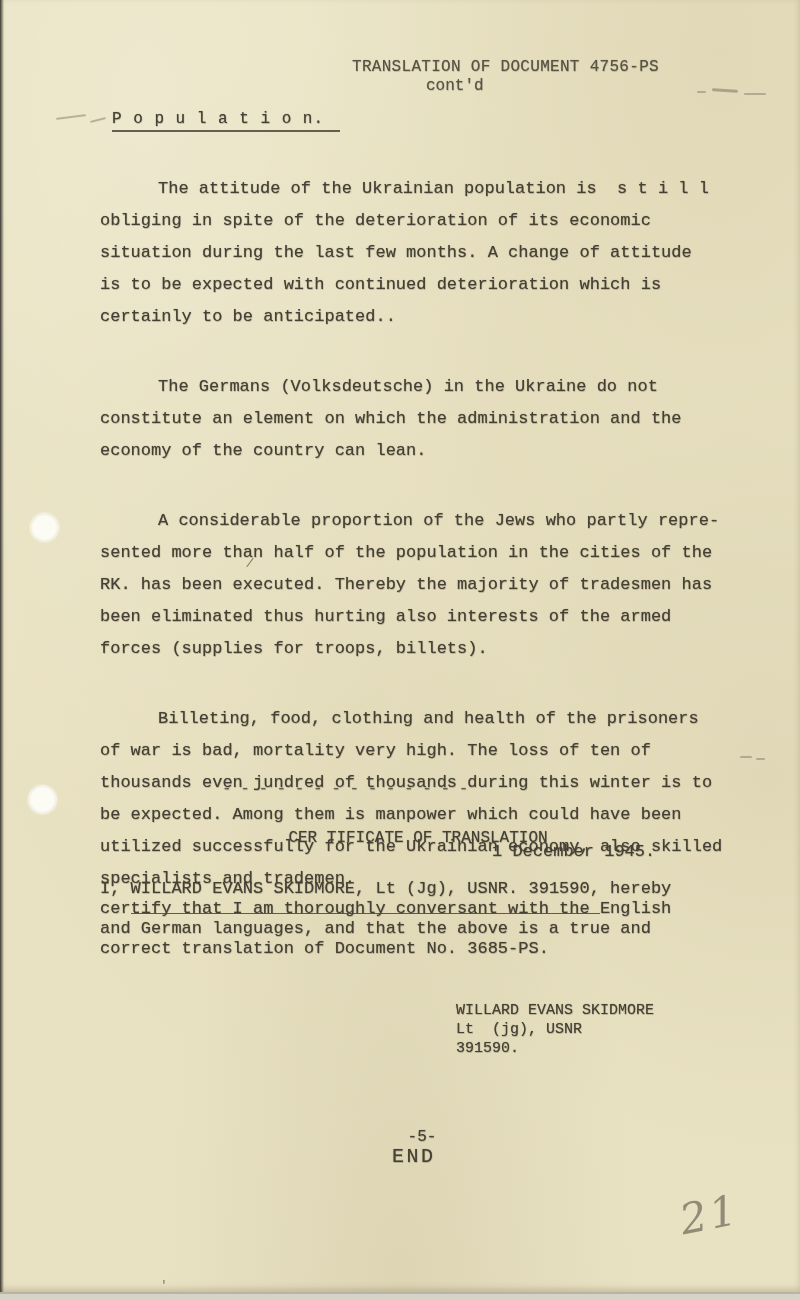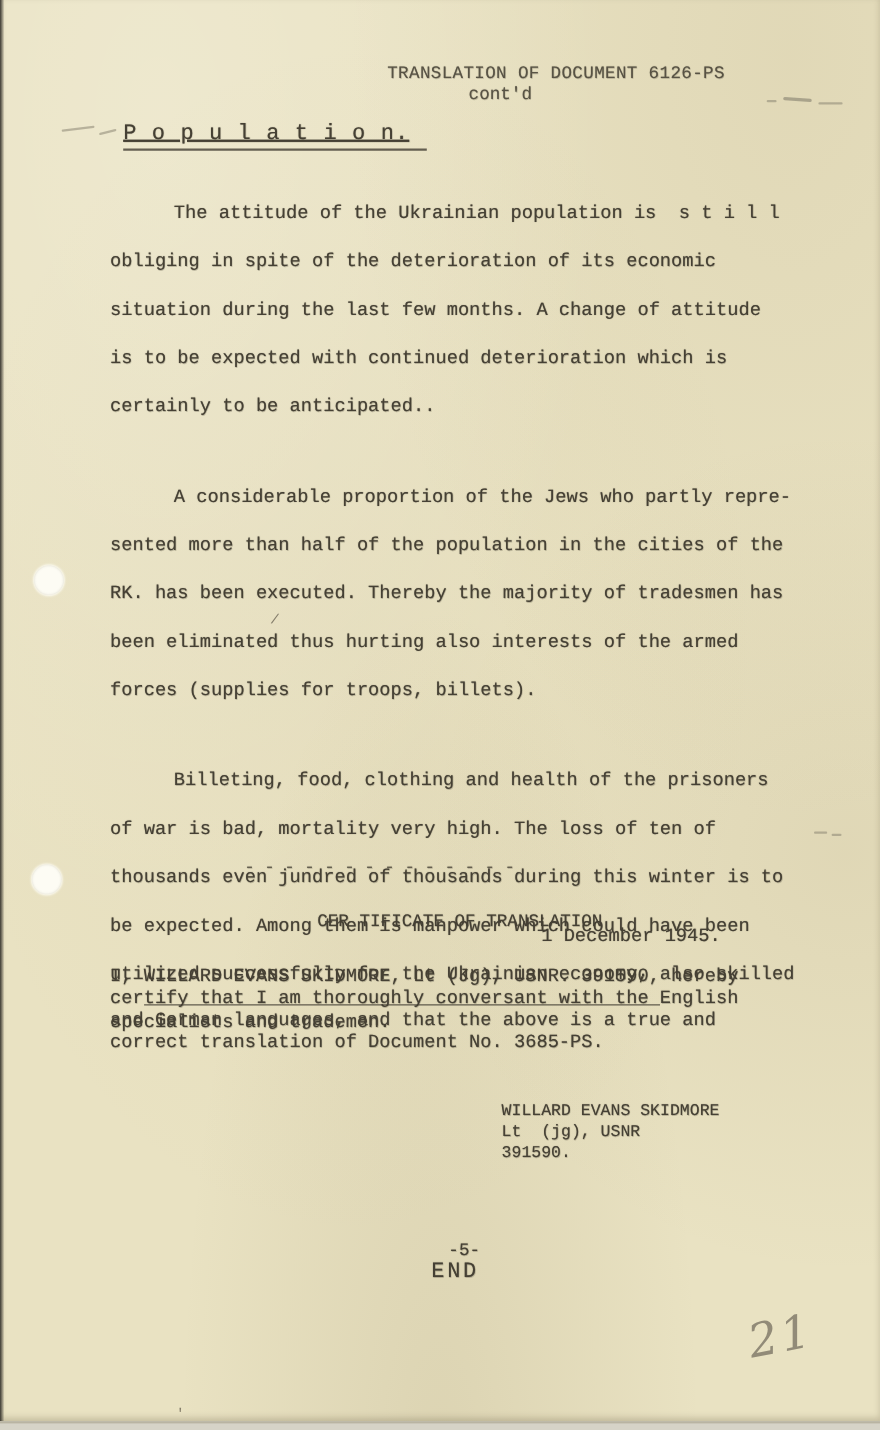--- a/index.html
+++ b/index.html
@@ -19,27 +19,26 @@
       radial-gradient(ellipse at 40% 45%, rgba(160,140,95,0.06), rgba(160,140,95,0) 55%);
     box-shadow:inset 0 -3px 6px rgba(90,80,55,0.25);
   }
   .tw{
     position:absolute;color:#454034;white-space:pre-wrap;
     text-shadow:0 0 1px rgba(69,64,52,0.55), 0.5px 0.5px 0 rgba(69,64,52,0.22);
   }
   .hdr1{left:352px;top:58px;font-size:16px;letter-spacing:0.3px;opacity:.88;white-space:nowrap;}
   .hdr2{left:426px;top:77px;font-size:16px;opacity:.88;white-space:nowrap;text-align:center;}
   .heading{
-    left:112px;top:110px;font-size:20px;letter-spacing:1px;white-space:nowrap;
+    left:112px;top:110px;font-size:16px;letter-spacing:1px;white-space:nowrap;
     border-bottom:2px solid rgba(62,57,47,0.78);
     padding:0 16px 2px 0;
-    text-decoration:underline;
   }
   .bodytext{left:100px;top:135px;width:640px;font-size:17px;}
-  .bodytext p{margin:0;line-height:44px;text-indent:58px;white-space:pre-wrap;}
+  .bodytext p{margin:0;line-height:32px;text-indent:58px;white-space:pre-wrap;}
   .sep{left:222px;top:780px;font-size:16px;letter-spacing:-0.5px;white-space:nowrap;opacity:.8;}
   .certtitle{left:218px;top:795px;width:400px;text-align:center;font-size:16px;line-height:17.5px;}
   .certdate{left:492px;top:842px;font-size:17px;white-space:nowrap;text-align:right;}
   .statement{left:100px;top:879px;width:596px;font-size:17px;line-height:20px;}
   .statement .uname{border-bottom:1.6px solid rgba(62,57,47,0.8);padding-bottom:15px;}
   .sig{left:456px;top:1001px;font-size:15px;line-height:19px;}
   .pagenum{left:386px;top:1128px;width:72px;text-align:center;font-size:16px;white-space:nowrap;}
   .endlbl{left:392px;top:1145px;width:72px;text-align:left;font-size:20px;letter-spacing:2.5px;white-space:nowrap;}
   .handwrite{
     position:absolute;left:680px;top:1190px;
@@ -73,38 +72,41 @@
   .tick{position:absolute;color:#5a5446;font-size:13px;opacity:.7;font-family:"Liberation Mono",monospace;}
   .tick.slash{left:246px;top:556px;transform:rotate(8deg);}
   .tick.apos{left:160px;top:1278px;}
 </style>
 </head>
 <body>
 
 <div class="stage">
   <div class="paper">
 
-    <div class="tw hdr1">TRANSLATION OF DOCUMENT 6126-PS</div>
+    <div class="tw hdr1">TRANSLATION OF DOCUMENT 4756-PS</div>
     <div class="tw hdr2">cont'd</div>
 
     <div class="stroke pm-tr-a"></div>
     <div class="stroke pm-tr-b"></div>
     <div class="stroke pm-tr-c"></div>
 
     <div class="stroke pm-head-a"></div>
     <div class="stroke pm-head-b"></div>
 
     <div class="tw heading">P o p u l a t i o n.</div>
 
     <div class="tw bodytext">
       <p>The attitude of the Ukrainian population is  s t i l l
 obliging in spite of the deterioration of its economic
 situation during the last few months. A change of attitude
 is to be expected with continued deterioration which is
 certainly to be anticipated..</p>
+      <p>The Germans (Volksdeutsche) in the Ukraine do not
+constitute an element on which the administration and the
+economy of the country can lean.</p>
       <p>A considerable proportion of the Jews who partly repre-
 sented more than half of the population in the cities of the
 RK. has been executed. Thereby the majority of tradesmen has
 been eliminated thus hurting also interests of the armed
 forces (supplies for troops, billets).</p>
       <p>Billeting, food, clothing and health of the prisoners
 of war is bad, mortality very high. The loss of ten of
 thousands even jundred of thousands during this winter is to
 be expected. Among them is manpower which could have been
 utilized successfully for the Ukrainian economy, also skilled

